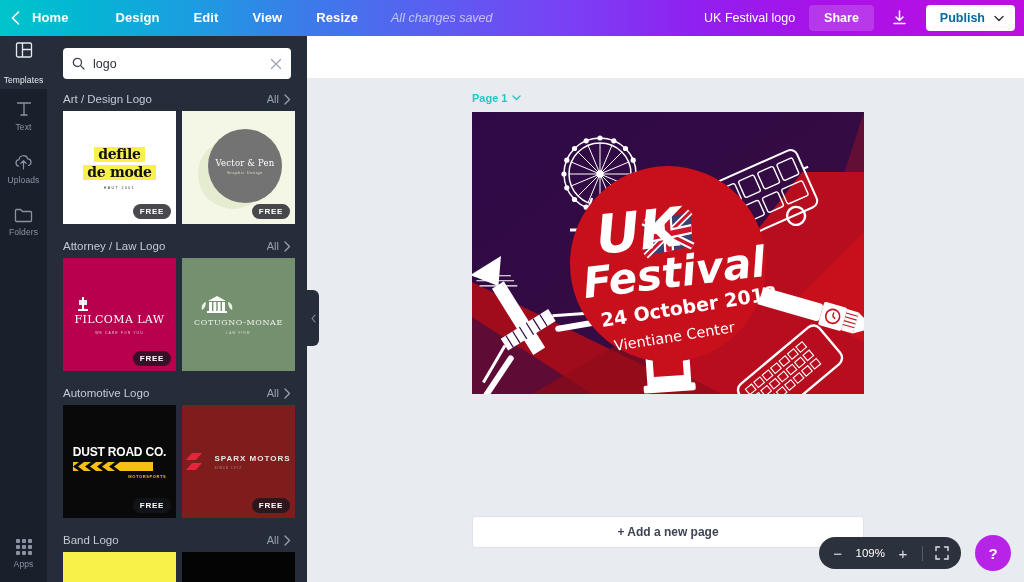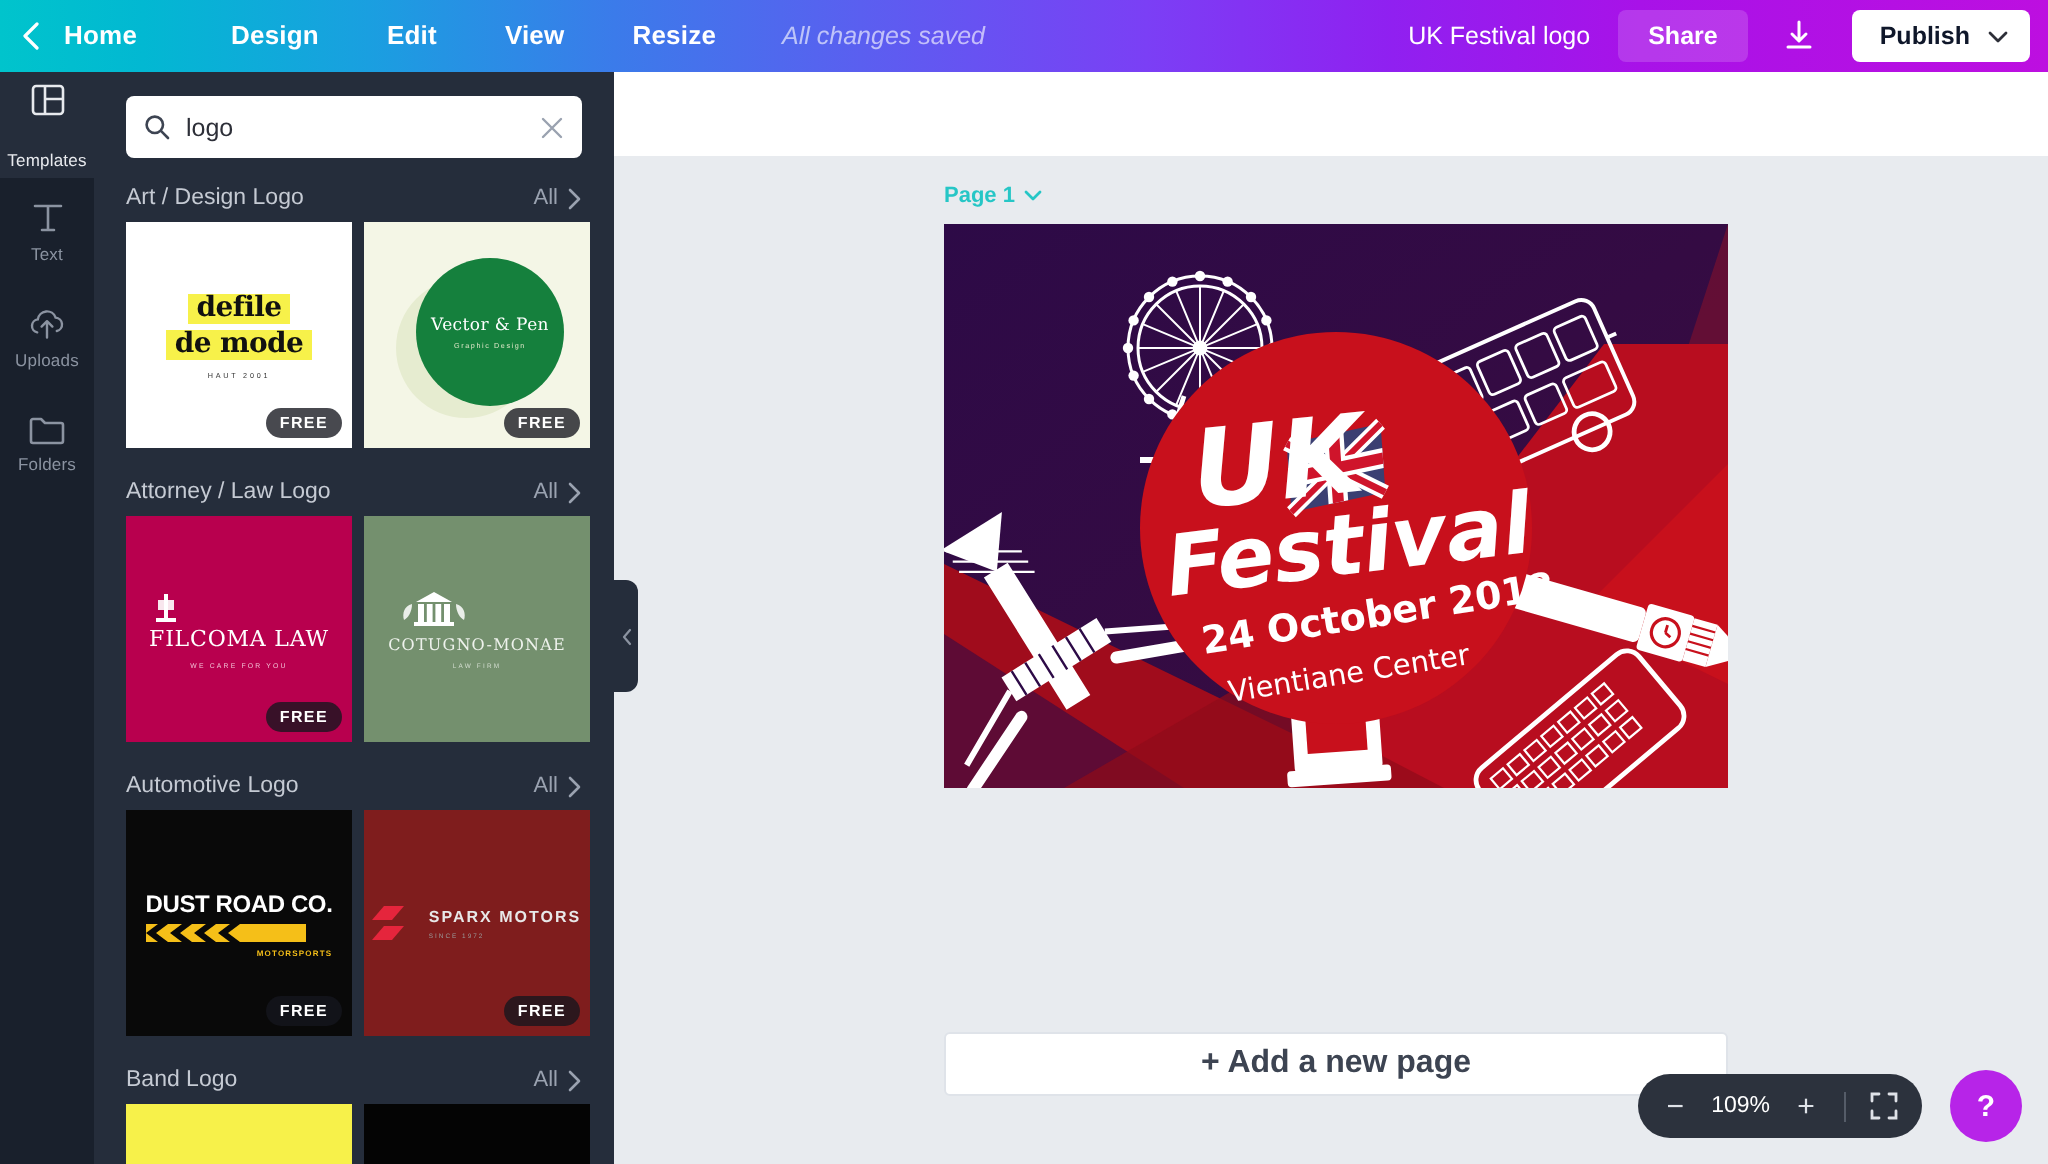--- a/index.html
+++ b/index.html
@@ -44,21 +44,21 @@
   .tb-share {
     background: rgba(255,255,255,.16); color: #fff; font-size: 12.5px;
     font-weight: bold; border-radius: 4px; padding: 6px 15px;
     cursor: pointer; white-space: nowrap;
   }
   .tb-dl {
     width: 36px; height: 26px; display: flex; align-items: center;
     justify-content: center; margin: 0 8px; cursor: pointer;
   }
   .tb-publish {
-    background: #fff; color: #0f172a; font-size: 12.5px; font-weight: bold;
+    background: #fff; color: #0369a1; font-size: 12.5px; font-weight: bold;
     border-radius: 4px; padding: 6px 11px 6px 14px; cursor: pointer;
     display: flex; align-items: center; gap: 9px; white-space: nowrap;
   }
 
   
   .rail {
     position: absolute; top: 36px; left: 0; width: 47px; height: 546px;
     background: #19202c; z-index: 40;
   }
   .rail-item {
@@ -119,21 +119,21 @@
   .t-defile .d-in { text-align: center; }
   .d-hl {
     background: #f7f14a; display: inline-block; padding: 0 4px;
     font-family: "DejaVu Serif", serif; font-weight: bold;
     font-size: 14px; color: #111; line-height: 1.05; letter-spacing: -.3px;
   }
   .d-sub { font-size: 3.6px; letter-spacing: 1.4px; color: #333; margin-top: 5px; }
   .t-vector { background: #f4f6e6; position: relative; }
   .t-vector .vcirc {
     position: absolute; width: 74px; height: 74px; border-radius: 50%;
-    background: #15803d; left: 26px; top: 18px;
+    background: #737373; left: 26px; top: 18px;
     display: flex; flex-direction: column; align-items: center; justify-content: center;
   }
   .t-vector .vshadow {
     position: absolute; width: 70px; height: 70px; border-radius: 50%;
     background: #e6ecd0; left: 16px; top: 28px;
   }
   .vtitle { font-family: "DejaVu Serif", serif; font-size: 8.5px; color: #fff; letter-spacing: .2px; }
   .vsub { font-size: 3.6px; color: #dfe7c8; letter-spacing: .8px; margin-top: 3px; }
   .t-filcoma { background: #b8004e; display: flex; align-items: center; justify-content: center; }
   .f-in { text-align: center; }
@@ -169,21 +169,21 @@
     color: #26c6c6; font-size: 11px; font-weight: bold; cursor: pointer;
   }
   .design {
     position: absolute; left: 165px; top: 76px; width: 392px; height: 282px;
     overflow: hidden; background: #2c0b46;
   }
   .addpage {
     position: absolute; left: 165px; top: 480px; width: 392px; height: 32px;
     background: #fff; border: 1px solid #dfe3e9; border-radius: 3px;
     display: flex; align-items: center; justify-content: center;
-    color: #3d4452; font-size: 16px; font-weight: bold; cursor: pointer;
+    color: #3d4452; font-size: 12px; font-weight: bold; cursor: pointer;
   }
   .zoompill {
     position: absolute; right: 63px; bottom: 13px; height: 32px;
     background: #2c323d; border-radius: 17px; display: flex; align-items: center;
     padding: 0 6px; gap: 2px; z-index: 60;
   }
   .zp-btn {
     width: 26px; height: 26px; display: flex; align-items: center;
     justify-content: center; color: #dfe2e8; font-size: 15px; cursor: pointer;
   }
@@ -269,20 +269,38 @@
     </div>
     <div class="rail-item">
       <span>
         <svg width="19" height="16" viewBox="0 0 19 16">
           <path d="M1.5 13.5v-10a1 1 0 011-1h4l2 2h8a1 1 0 011 1v8a1 1 0 01-1 1h-14a1 1 0 01-1-1z" stroke="currentColor" stroke-width="1.3" fill="none" stroke-linejoin="round"></path>
         </svg>
       </span>
       <span class="rail-label">Folders</span>
     </div>
 
+    <div class="rail-bottom">
+      <div class="rail-item">
+        <span>
+          <svg width="16" height="16" viewBox="0 0 16 16" fill="currentColor">
+            <rect x="0" y="0" width="4" height="4" rx="1"></rect>
+              <rect x="6" y="0" width="4" height="4" rx="1"></rect>
+              <rect x="12" y="0" width="4" height="4" rx="1"></rect>
+            <rect x="0" y="6" width="4" height="4" rx="1"></rect>
+              <rect x="6" y="6" width="4" height="4" rx="1"></rect>
+              <rect x="12" y="6" width="4" height="4" rx="1"></rect>
+            <rect x="0" y="12" width="4" height="4" rx="1"></rect>
+              <rect x="6" y="12" width="4" height="4" rx="1"></rect>
+              <rect x="12" y="12" width="4" height="4" rx="1"></rect>
+          </svg>
+        </span>
+        <span class="rail-label">Apps</span>
+      </div>
+    </div>
   </div>
 
   <div class="panel">
 
     <div class="search-wrap">
       <div class="search-box">
         <span>
           <svg width="13" height="13" viewBox="0 0 13 13">
             <circle cx="5.4" cy="5.4" r="4.1" stroke="#3d4452" stroke-width="1.3" fill="none"></circle>
             <path d="M8.6 8.6l3.4 3.4" stroke="#3d4452" stroke-width="1.3" stroke-linecap="round"></path>

